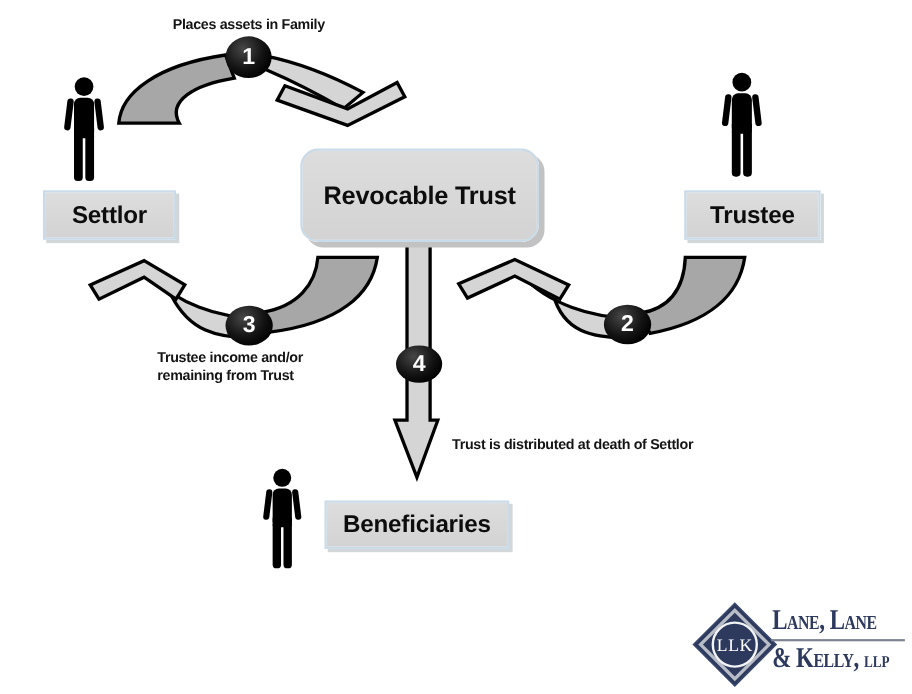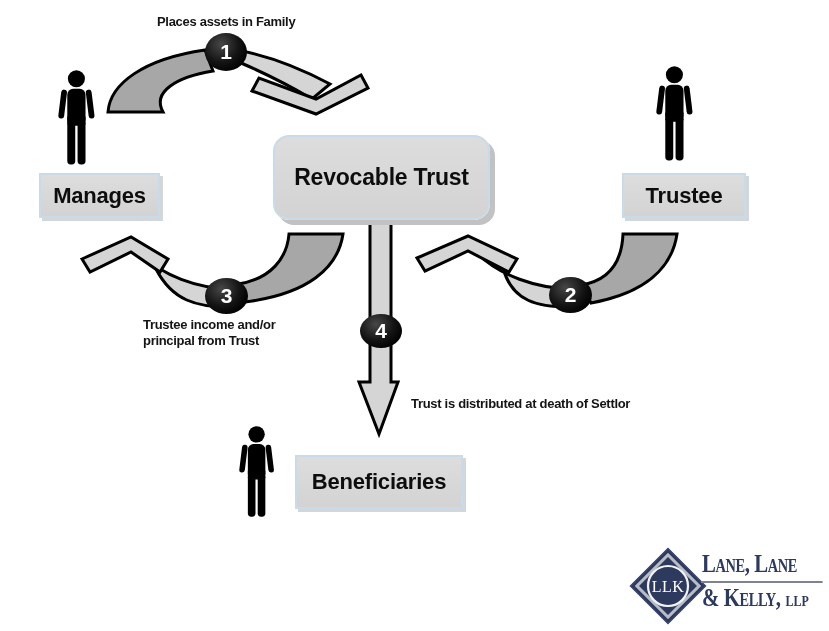--- a/index.html
+++ b/index.html
@@ -95,36 +95,36 @@
       <span>2</span>
     </div>
   <div class="badge" style="left:205px;top:278px;width:43px;height:36px;">
       <span>3</span>
     </div>
   <div class="badge" style="left:360px;top:314px;width:42px;height:34px;">
       <span>4</span>
     </div>
 
   <div class="node" style="left:39px;top:173px;width:121px;height:45px;">
-    <span>Manages</span>
+    <span>Settlor</span>
   </div>
   <div class="node big" style="left:273px;top:135px;width:217px;height:85px;">
     <span>Revocable Trust</span>
   </div>
   <div class="node" style="left:622px;top:173px;width:124px;height:45px;">
     <span>Trustee</span>
   </div>
-  <div class="node" style="left:295px;top:455px;width:168px;height:54px;">
+  <div class="node" style="left:295px;top:455px;width:168px;height:44px;">
     <span>Beneficiaries</span>
   </div>
 
   <div class="steplabel" style="left:157px;top:14px;">Places assets in Family</div>
   <div class="steplabel" style="left:143px;top:317px;">
     <div>Trustee income and/or</div>
-    <div>principal from Trust</div>
+    <div>remaining from Trust</div>
   </div>
   <div class="steplabel" style="left:411px;top:396px;">Trust is distributed at death of Settlor</div>
 
 
   <div class="abs" style="left:618px;top:542px;width:211px;height:89px;">
     <svg class="abs" style="left:9px;top:3px;" width="82" height="82" viewBox="0 0 82 82">
       <rect x="14.5" y="14.5" width="53" height="53" transform="rotate(45 41 41)" fill="#2d3a5e" stroke="#39466b" stroke-width="1.5"></rect>
       <rect x="19" y="19" width="44" height="44" transform="rotate(45 41 41)" fill="none" stroke="#b7bcc7" stroke-width="3"></rect>
       <circle cx="41" cy="41" r="20" fill="none" stroke="#f2f3f5" stroke-width="2.2"></circle>
       <text x="41" y="47" text-anchor="middle" fill="#ffffff" style="font-family:'Liberation Serif','DejaVu Serif',serif;font-size:16px;letter-spacing:0.5px;">LLK</text>

